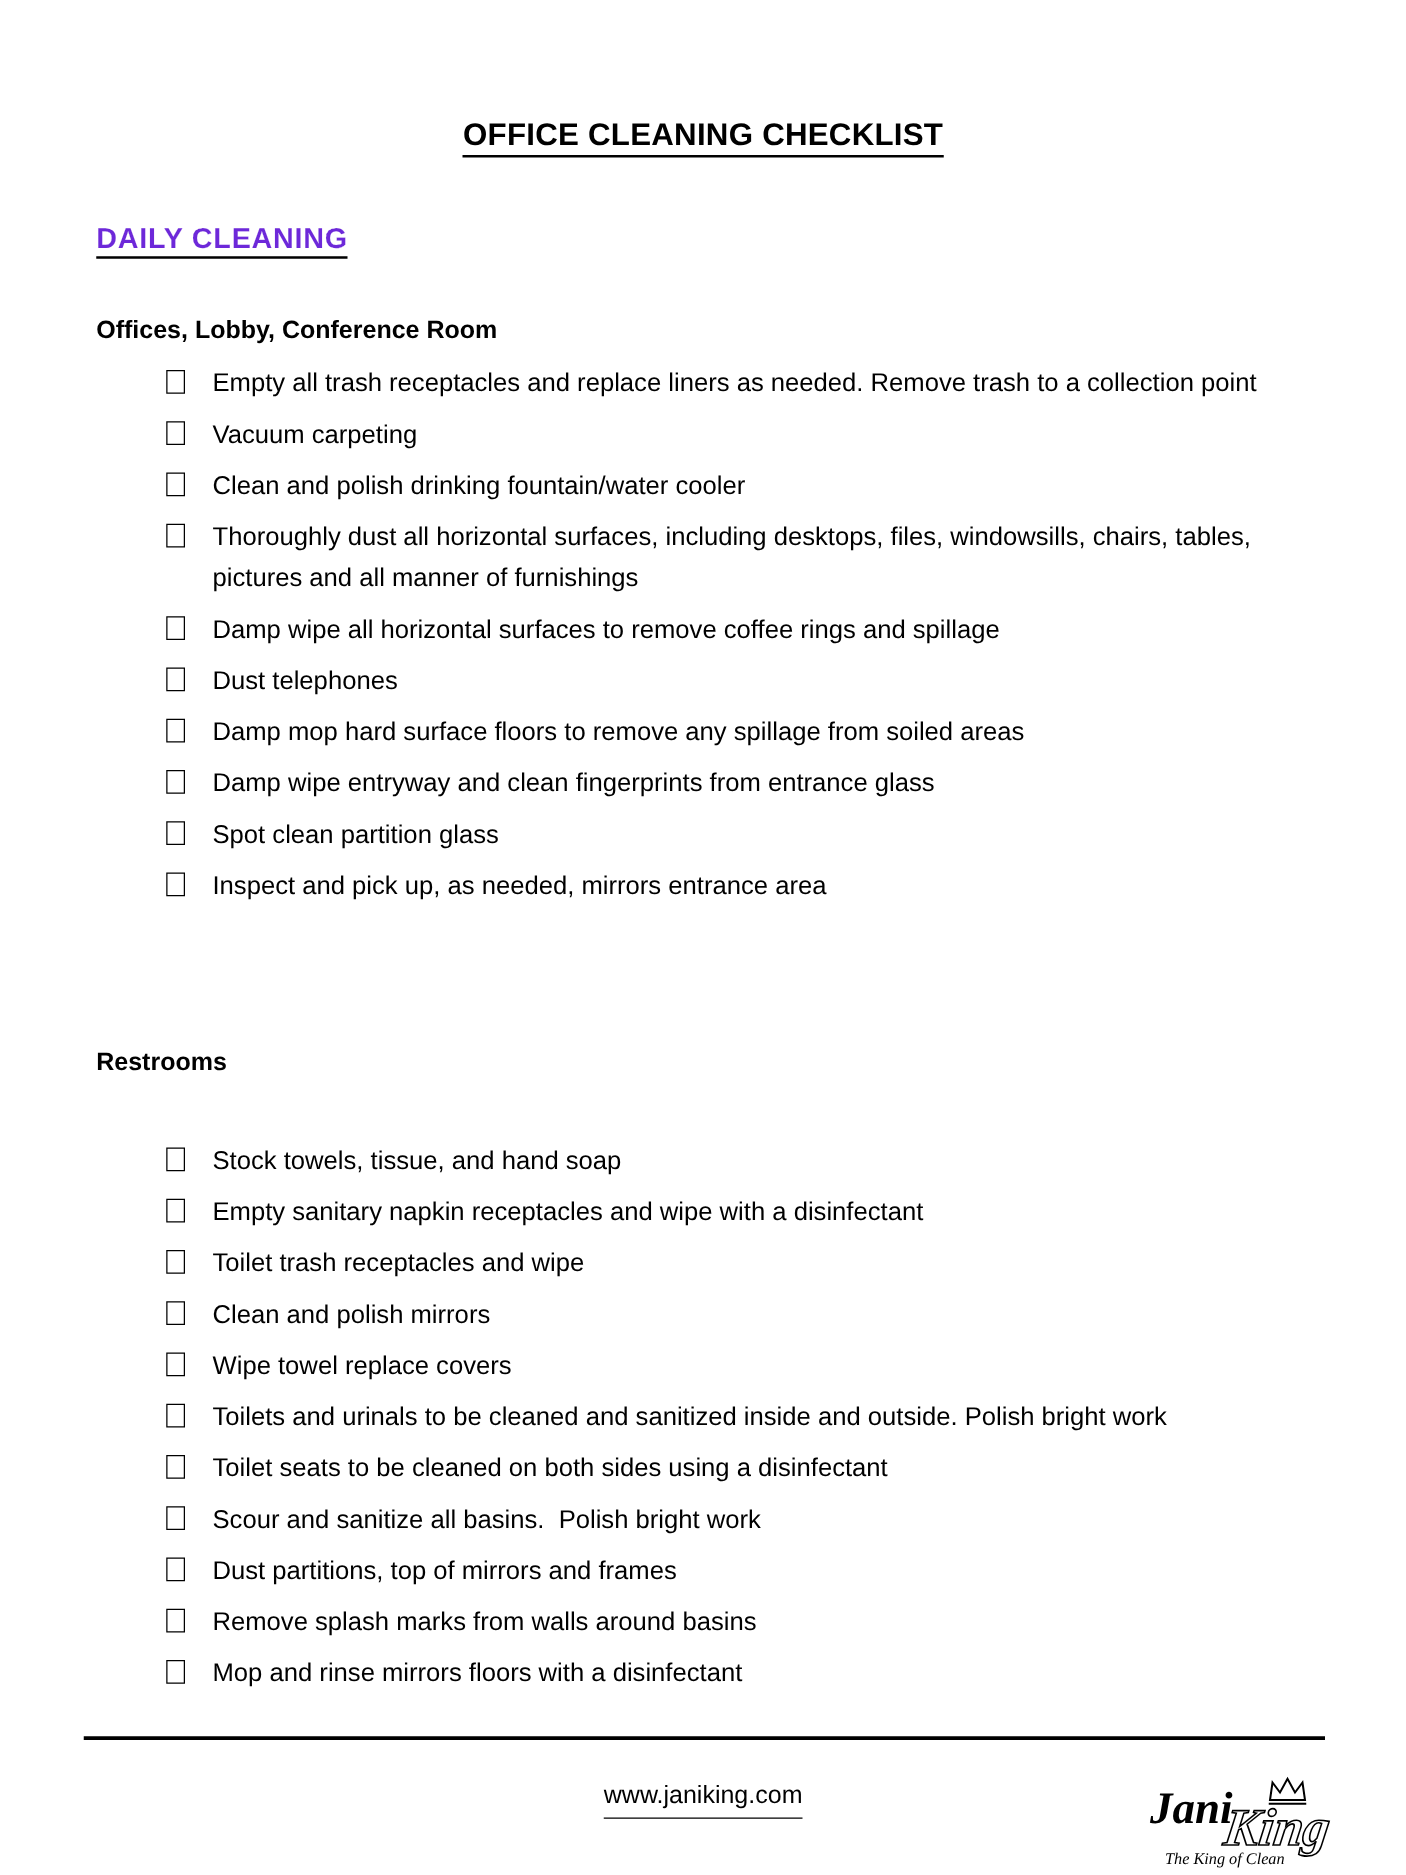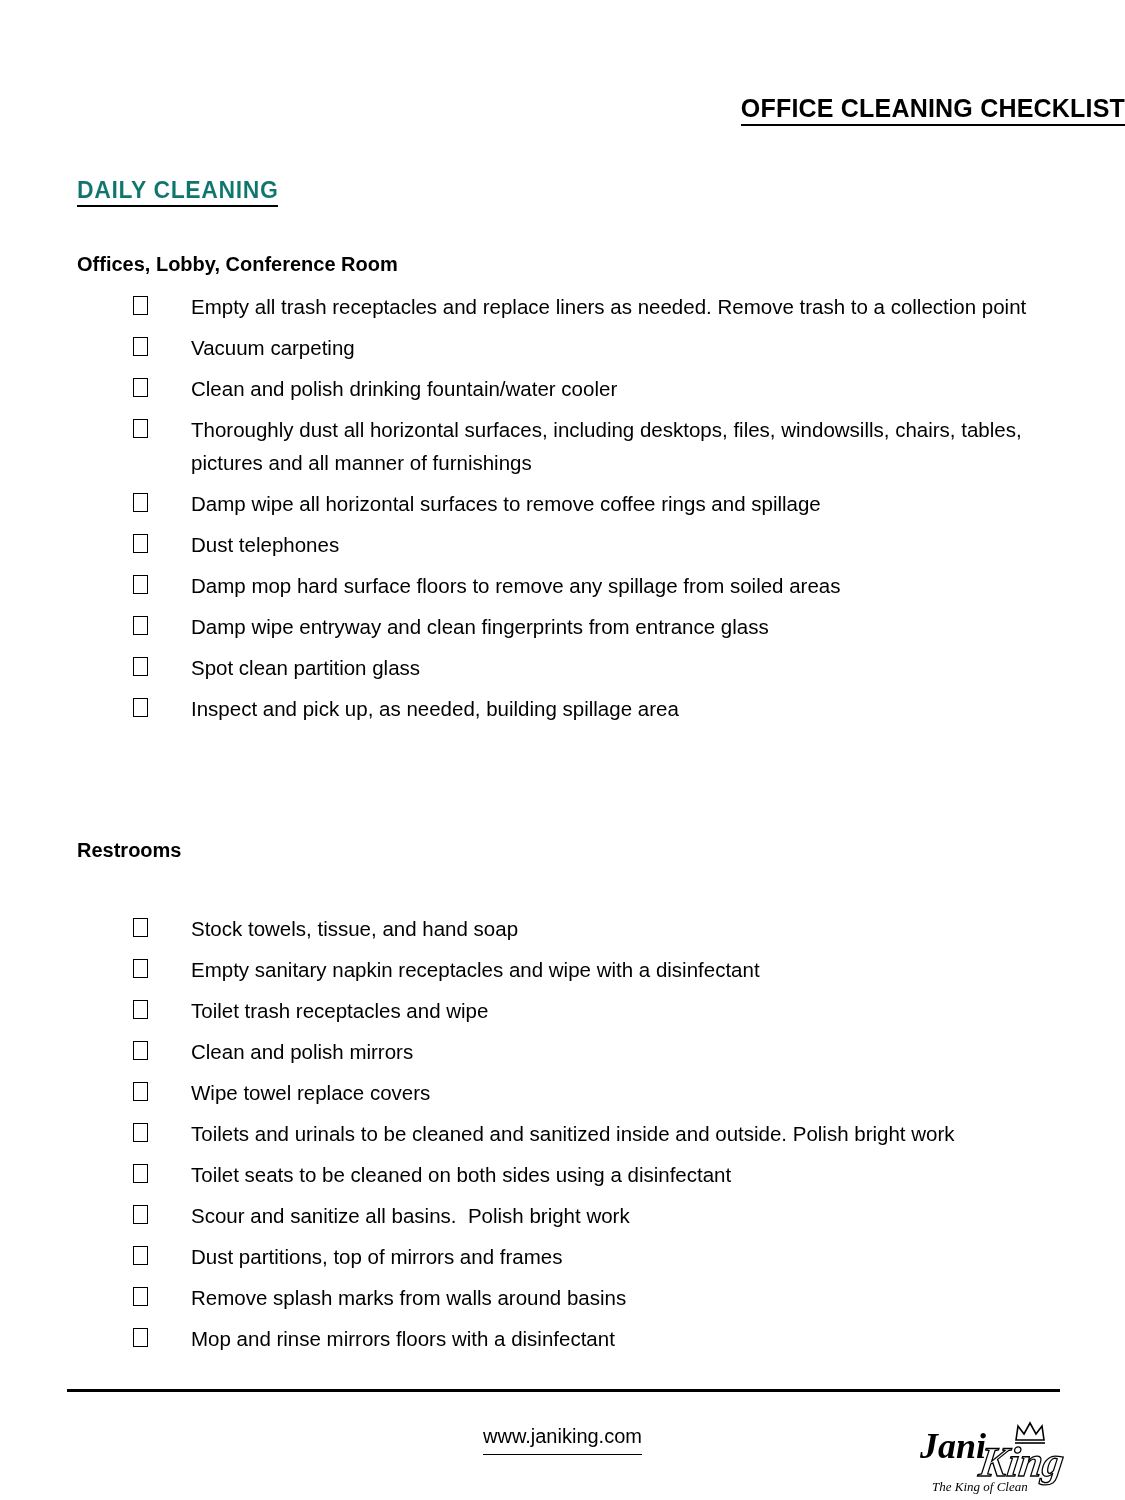--- a/index.html
+++ b/index.html
@@ -23,39 +23,39 @@
     height: 1500px;
     background: #ffffff;
   }
 
   
   .doc-title {
     position: absolute;
     left: 0;
     top: 94px;
     width: 1125px;
-    text-align: right;
+    text-align: center;
     font-size: 25px;
     font-weight: bold;
     letter-spacing: 0.2px;
   }
   .doc-title span.t {
     border-bottom: 2.5px solid #000;
     padding-bottom: 2px;
   }
 
   
   .section-label {
     position: absolute;
     left: 77px;
     top: 177px;
     font-size: 23px;
     font-weight: bold;
     letter-spacing: 0.6px;
-    color: #0f766e;
+    color: #6d28d9;
   }
   .section-label span.s {
     border-bottom: 2px solid #000;
     padding-bottom: 2px;
     -webkit-text-stroke: 0.1px #fff;
   }
 
   
   .group-heading {
     position: absolute;
@@ -72,21 +72,20 @@
     left: 133px;
     width: 940px;
   }
   #list-0 { top: 290px; }
   #list-1 { top: 912px; }
 
   .check-item {
     display: flex;
     align-items: flex-start;
     margin-bottom: 8px;
-    gap: 21px;
   }
   .checkbox {
     flex: 0 0 auto;
     width: 15px;
     height: 19px;
     border: 1.6px solid #000;
     margin-top: 6px;
     background: #fff;
     box-sizing: border-box;
   }
@@ -182,21 +181,21 @@
     <div class="check-item">
       <div class="checkbox"></div>
       <div class="item-text">Damp wipe entryway and clean fingerprints from entrance glass</div>
     </div>
     <div class="check-item">
       <div class="checkbox"></div>
       <div class="item-text">Spot clean partition glass</div>
     </div>
     <div class="check-item">
       <div class="checkbox"></div>
-      <div class="item-text">Inspect and pick up, as needed, building spillage area</div>
+      <div class="item-text">Inspect and pick up, as needed, mirrors entrance area</div>
     </div>
   </div>
 
   <div class="group-heading" id="grp-1">Restrooms</div>
 
   <div class="checklist" id="list-1">
     <div class="check-item">
       <div class="checkbox"></div>
       <div class="item-text">Stock towels, tissue, and hand soap</div>
     </div>

